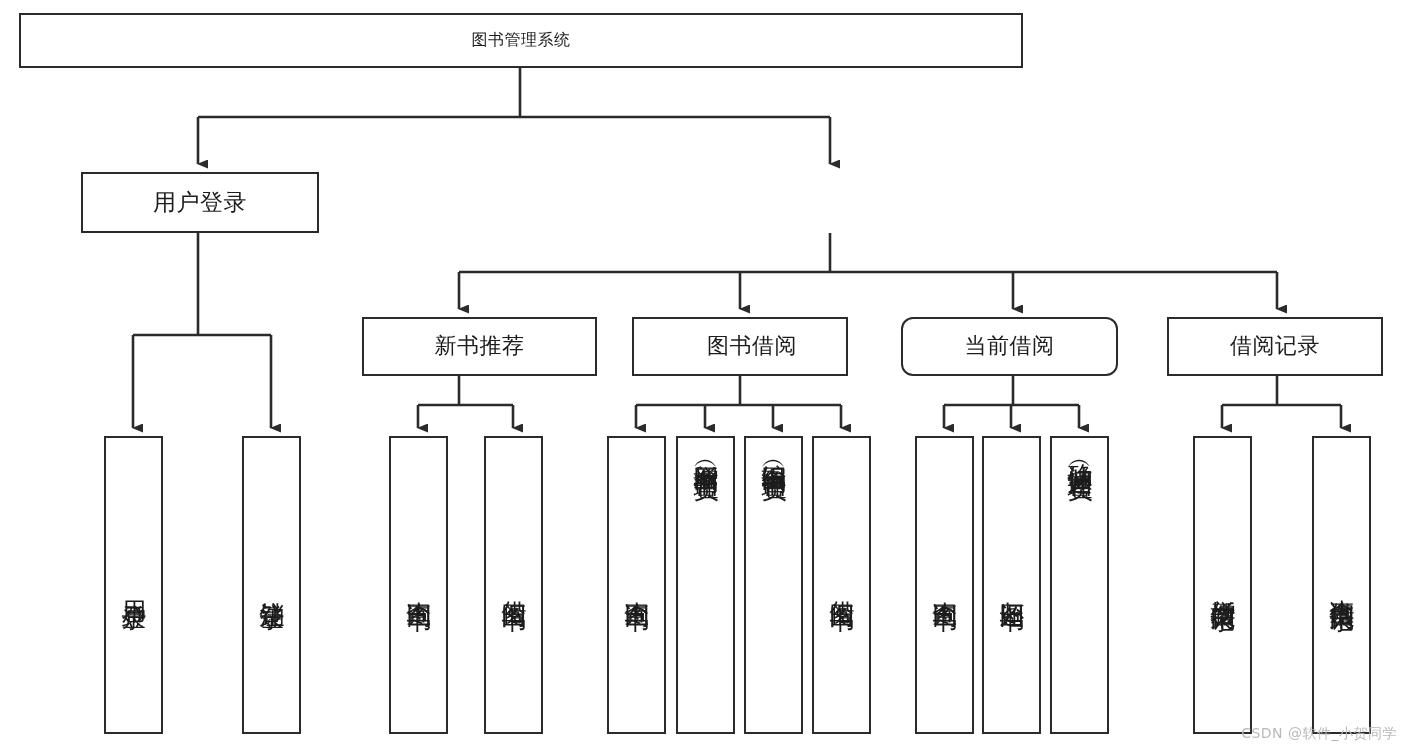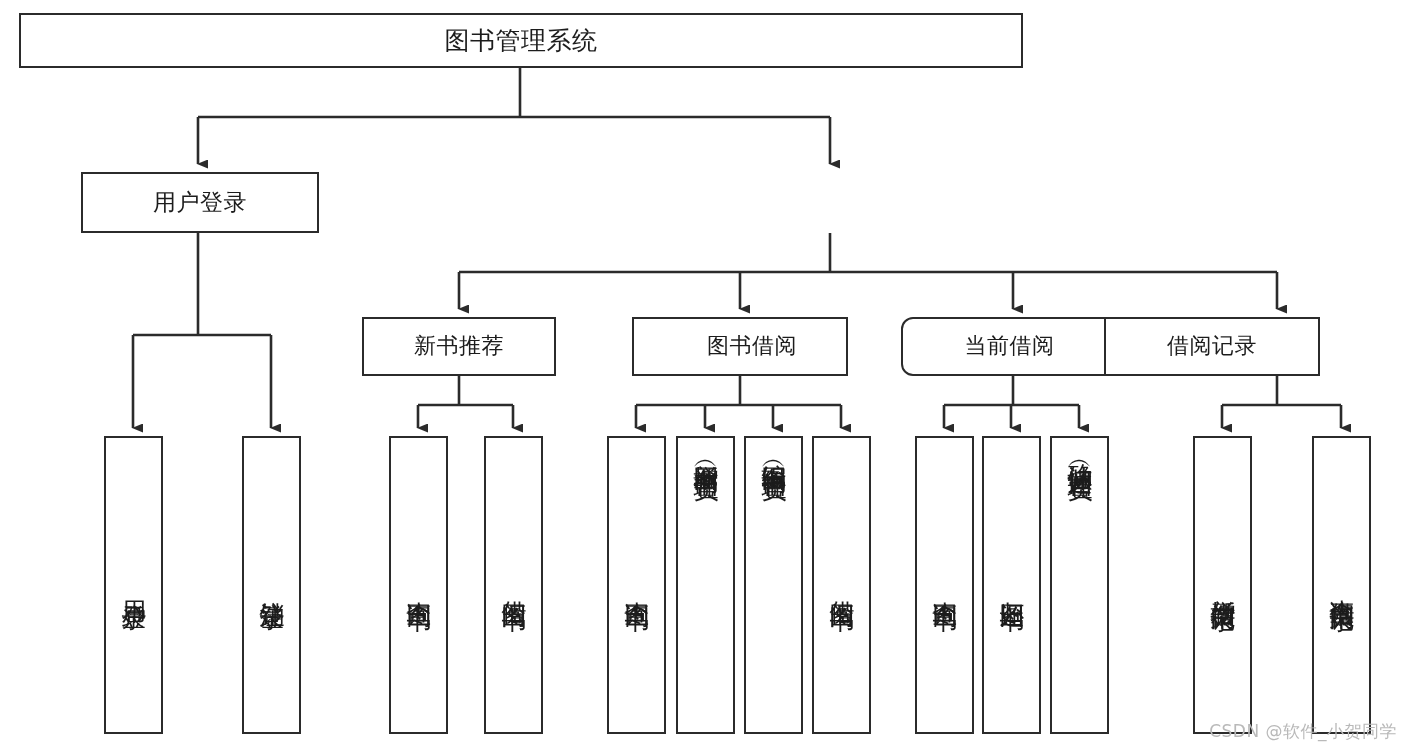--- a/index.html
+++ b/index.html
@@ -42,21 +42,21 @@
     text-align: center;
     line-height: 1.28;
     letter-spacing: 0.5px;
   }
   
   .node.horizontal .node-label {
     writing-mode: horizontal-tb;
     font-size: 23px;
   }
   .node.root .node-label {
-    font-size: 25px;
+    font-size: 16px;
   }
   .node.level2 .node-label {
     font-size: 23px;
   }
   .node.level3 .node-label {
     font-size: 22px;
   }
   
   .node.vertical {
     align-items: flex-start;
@@ -75,21 +75,21 @@
     align-items: center;
   }
   .node.vertical.align-top {
     align-items: flex-start;
     padding-top: 6px;
   }
   #watermark {
     position: absolute;
     right: 8px;
     bottom: 4px;
-    font-size: 17px;
+    font-size: 14px;
     color: #b9b9b9;
     letter-spacing: 0.5px;
     white-space: nowrap;
     z-index: 5;
     font-family: "DejaVu Sans", "Liberation Sans", sans-serif;
     margin-left: 48px;
   }
 </style>
 </head>
 <body>
@@ -148,33 +148,33 @@
 
   <div class="node horizontal root" style="left:19px; top:13px; width:1004px; height:55px;">
     <span class="node-label">图书管理系统</span>
   </div>
 
   <div class="node horizontal level2" style="left:81px; top:172px; width:238px; height:61px;">
     <span class="node-label">用户登录</span>
   </div>
 
 
-  <div class="node horizontal level3" style="left:362px; top:317px; width:194px; height:59px;">
+  <div class="node horizontal level3" style="left:362px; top:317px; width:235px; height:59px;">
     <span class="node-label">新书推荐</span>
   </div>
 
   <div class="node horizontal level3" style="left:632px; top:317px; width:216px; height:59px;padding-left:24px;">
     <span class="node-label">图书借阅</span>
   </div>
 
   <div class="node horizontal level3" style="left:901px; top:317px; width:217px; height:59px;border-radius:12px;">
     <span class="node-label">当前借阅</span>
   </div>
 
-  <div class="node horizontal level3" style="left:1104px; top:317px; width:216px; height:59px;">
+  <div class="node horizontal level3" style="left:1167px; top:317px; width:216px; height:59px;">
     <span class="node-label">借阅记录</span>
   </div>
 
   <div class="node vertical align-middle" style="left:104px; top:436px; width:59px; height:298px;">
     <span class="node-label">用户登录</span>
   </div>
 
   <div class="node vertical align-middle" style="left:242px; top:436px; width:59px; height:298px;">
     <span class="node-label">注销登录</span>
   </div>

